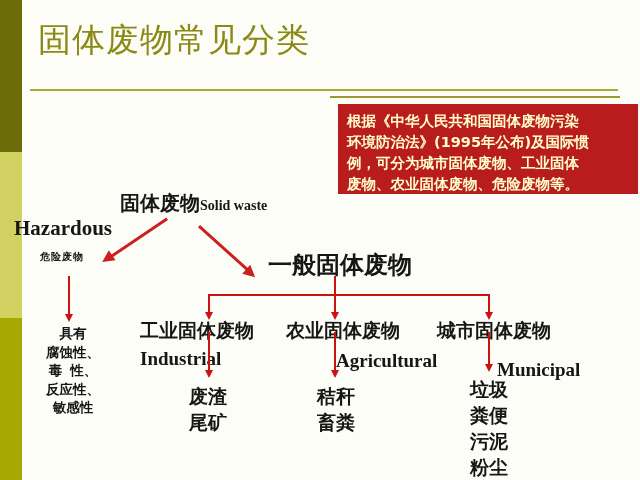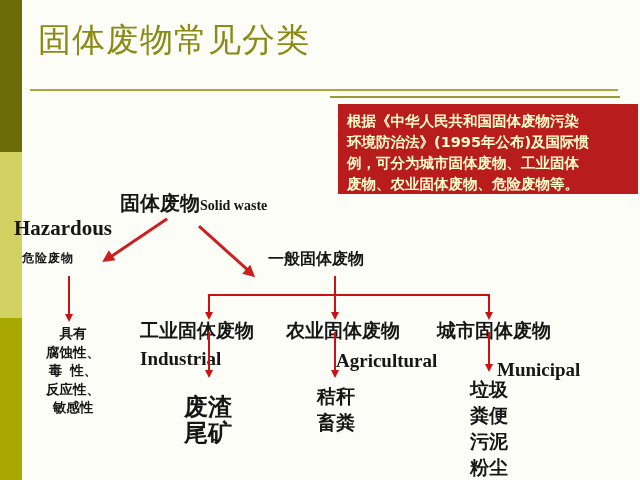--- a/index.html
+++ b/index.html
@@ -88,40 +88,40 @@
   }
   .latin {
     font-family: "Liberation Serif", "DejaVu Serif", serif;
     font-weight: bold;
   }
 
   .n-root      { left: 120px; top: 190px; font-size: 20px; }
   .n-root .en  { font-size: 14px; }
 
   .n-hazard    { left: 14px;  top: 216px; font-size: 21px; }
-  .n-hazard-cn { left: 22px;  top: 250px; font-size: 12px; letter-spacing: 1px; }
-
-  .n-general   { left: 268px; top: 249px; font-size: 16px; }
+  .n-hazard-cn { left: 40px;  top: 250px; font-size: 10px; letter-spacing: 1px; }
+
+  .n-general   { left: 268px; top: 249px; font-size: 24px; }
 
   .n-hazard-list {
     left: 34px; top: 326px;
     font-size: 13.5px;
     line-height: 18.5px;
     text-align: center;
     width: 78px;
   }
 
   .n-ind-cn  { left: 140px; top: 318px; font-size: 19px; }
   .n-ind-en  { left: 140px; top: 348px; font-size: 19px; }
   .n-agr-cn  { left: 286px; top: 318px; font-size: 19px; }
   .n-agr-en  { left: 336px; top: 350px; font-size: 19px; }
   .n-mun-cn  { left: 437px; top: 318px; font-size: 19px; text-align: center; }
   .n-mun-en  { left: 497px; top: 342px; font-size: 19px; margin-top: 17px; }
 
-  .n-ind-list { left: 178px; top: 396px; font-size: 24px; line-height: 26px; width: 60px; }
+  .n-ind-list { left: 178px; top: 385px; font-size: 19px; line-height: 26px; width: 60px; }
   .n-agr-list { left: 306px; top: 385px; font-size: 19px; line-height: 26px; width: 60px; }
   .n-mun-list { left: 459px; top: 378px; font-size: 19px; line-height: 26px; width: 60px; }
 
   
   .ln { position: absolute; background: #cc1111; }
   .vline { width: 2px; }
   .hline { height: 2px; }
 
   .arrow-down {
     position: absolute;

